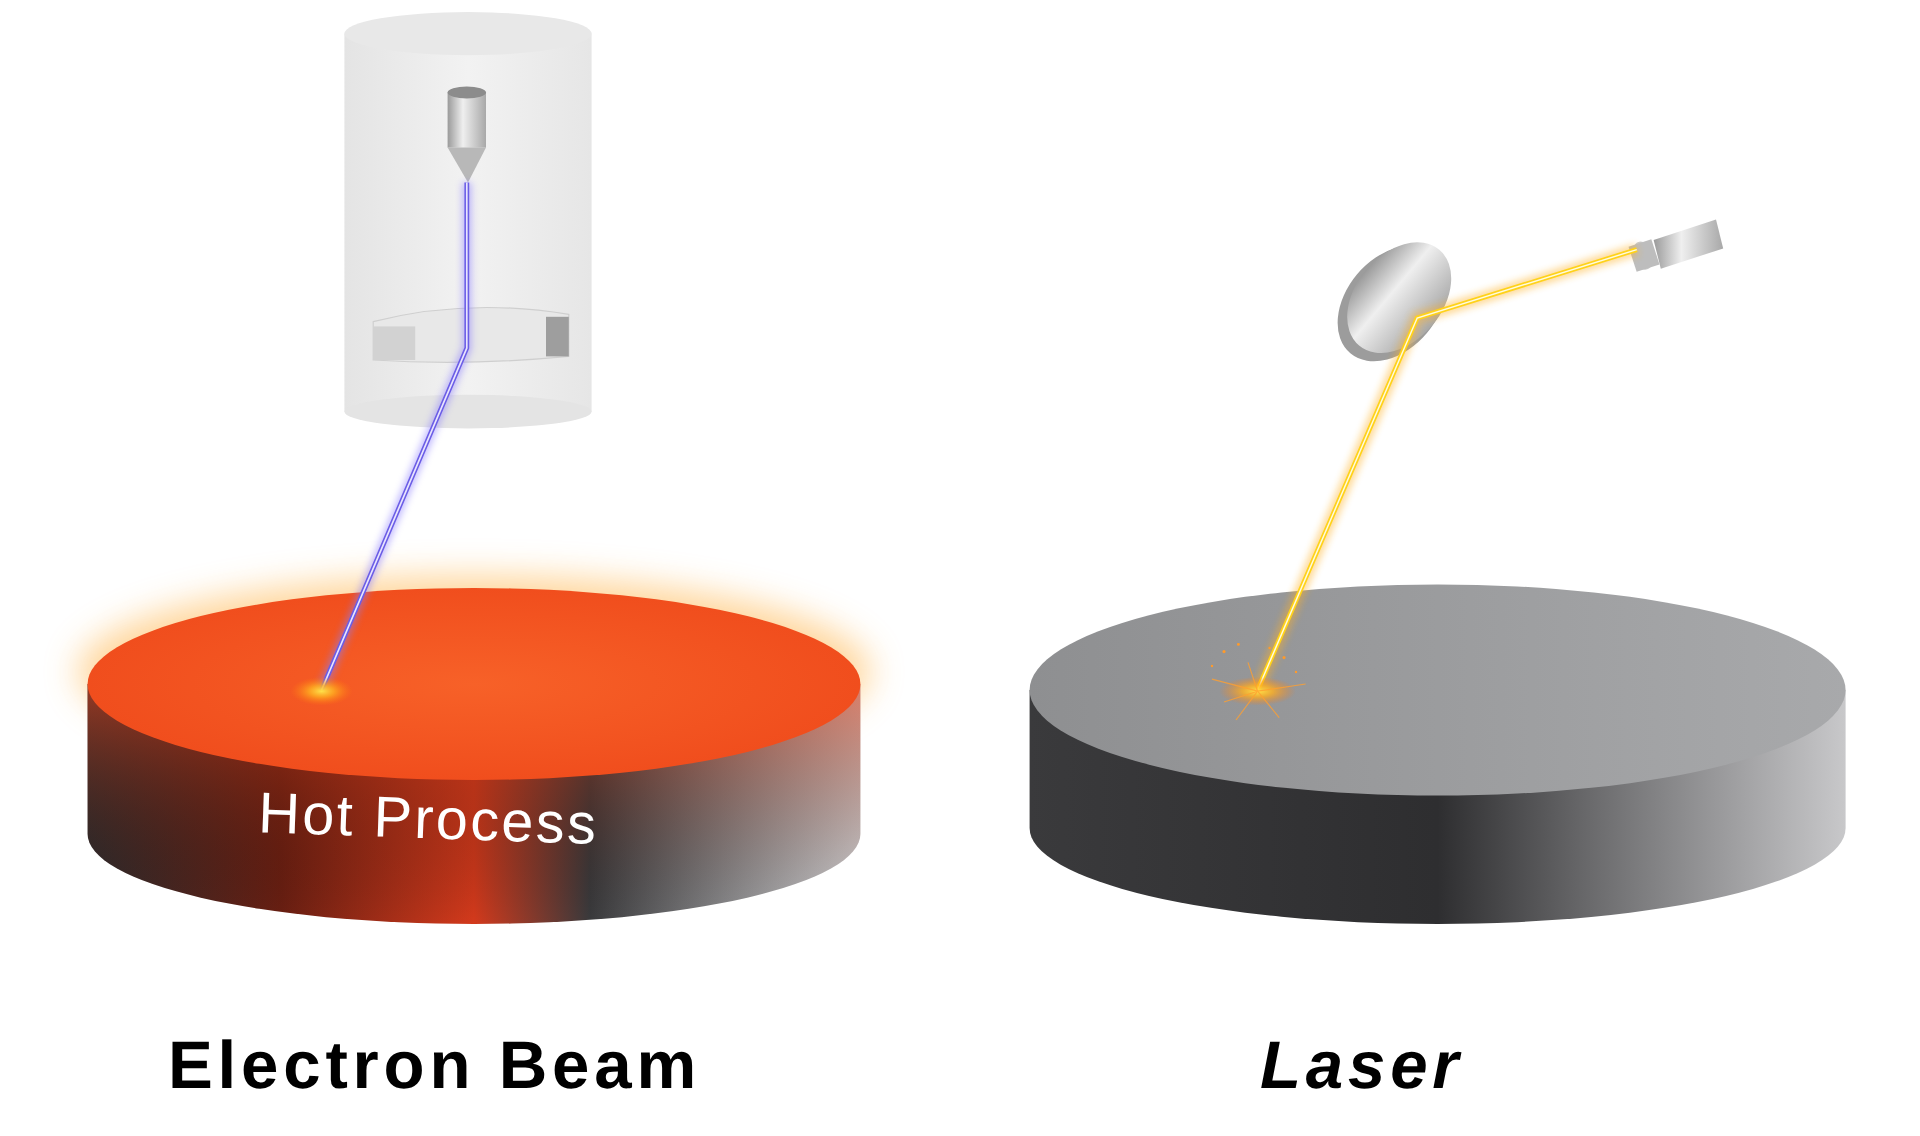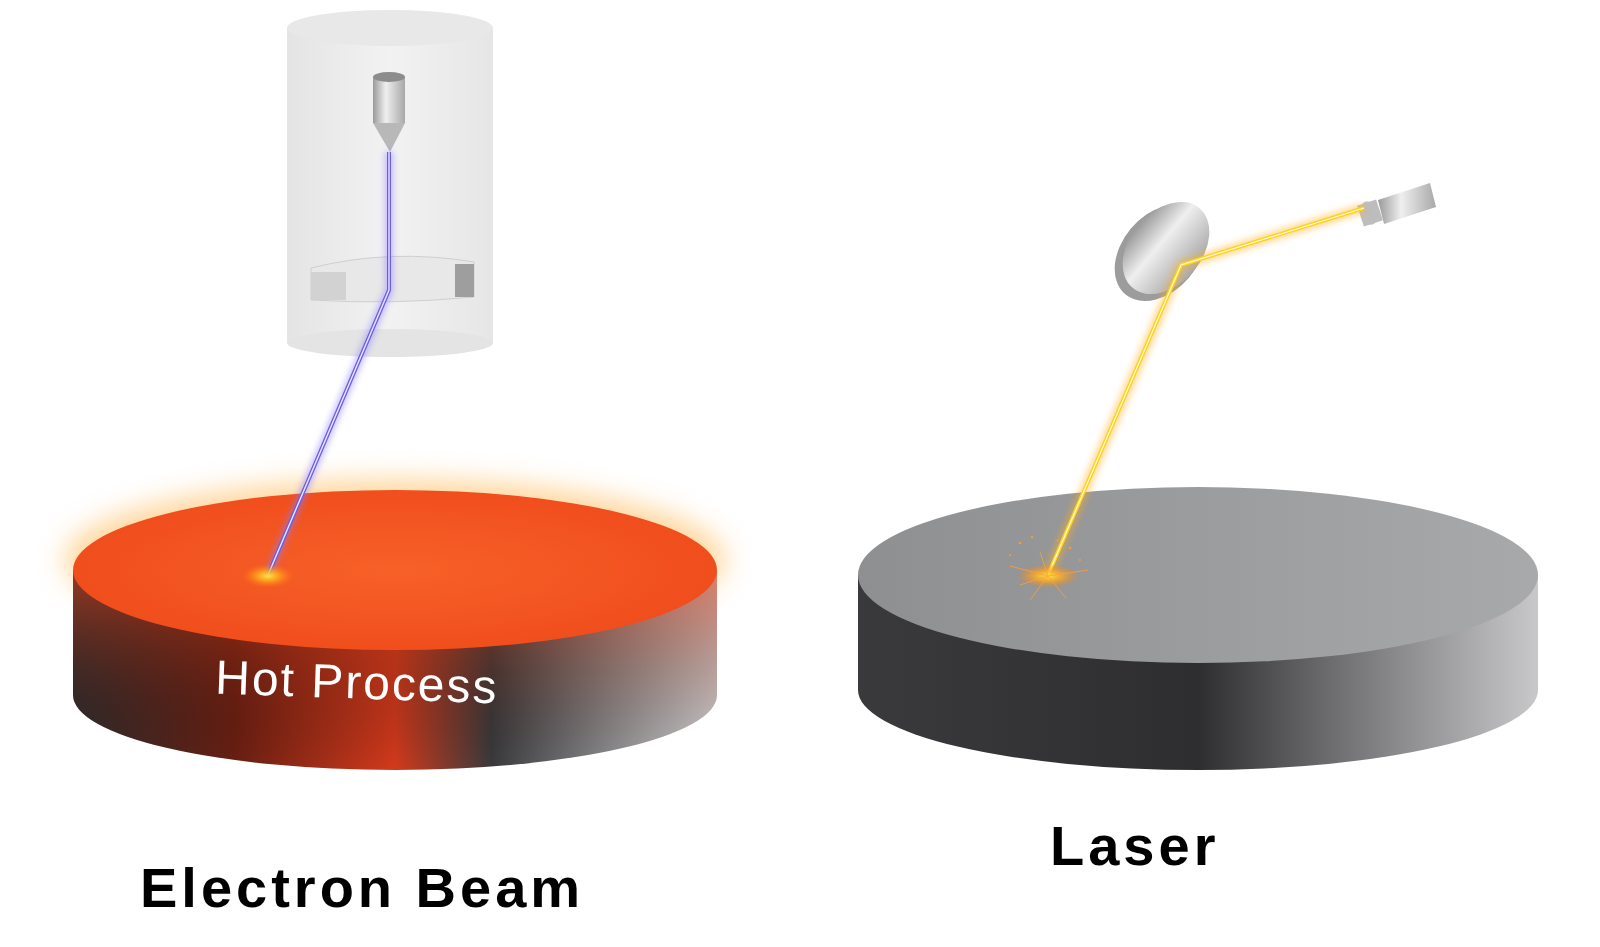--- a/index.html
+++ b/index.html
@@ -1,20 +1,20 @@
 <!DOCTYPE html>
 <html><head>
 <meta charset="utf-8">
 <style>
   html, body { margin:0; padding:0; background:#ffffff; }
   body { width:1600px; height:947px; position:relative; overflow:hidden; font-family:"Liberation Sans", sans-serif; }
   svg.scene { position:absolute; left:0; top:0; }
   .caption { position:absolute; font-weight:bold; font-size:56px; letter-spacing:4px; color:#000; text-align:left; }
   #cap-left { left:140px; top:855px; width:520px; }
-  #cap-right { left:1050px; top:813px; width:300px; }
+  #cap-right { left:1050px; top:855px; width:300px;font-style:italic; }
 </style>
 </head>
 <body>
 
 <svg class="scene" width="1600" height="947" viewBox="0 0 1600 947">
   <defs>
     <linearGradient id="chamberGrad" x1="0" x2="1">
       <stop offset="0" stop-color="#e4e4e4"></stop>
       <stop offset="0.5" stop-color="#f2f2f2"></stop>
       <stop offset="1" stop-color="#e6e6e6"></stop>

